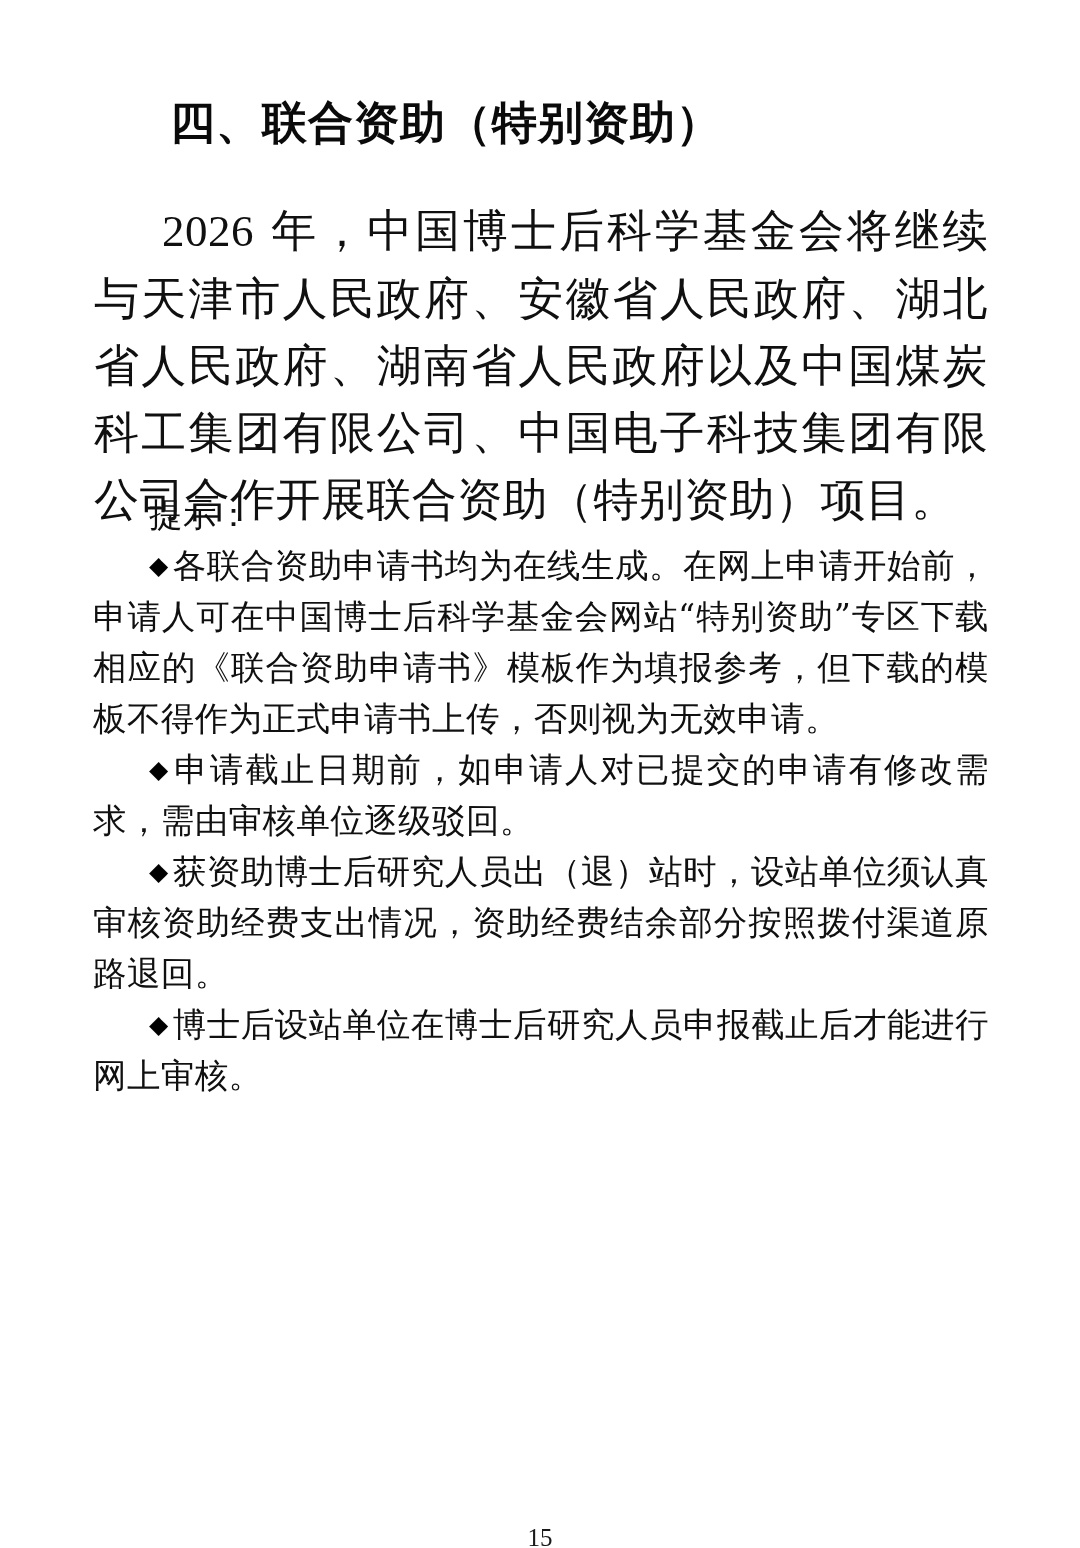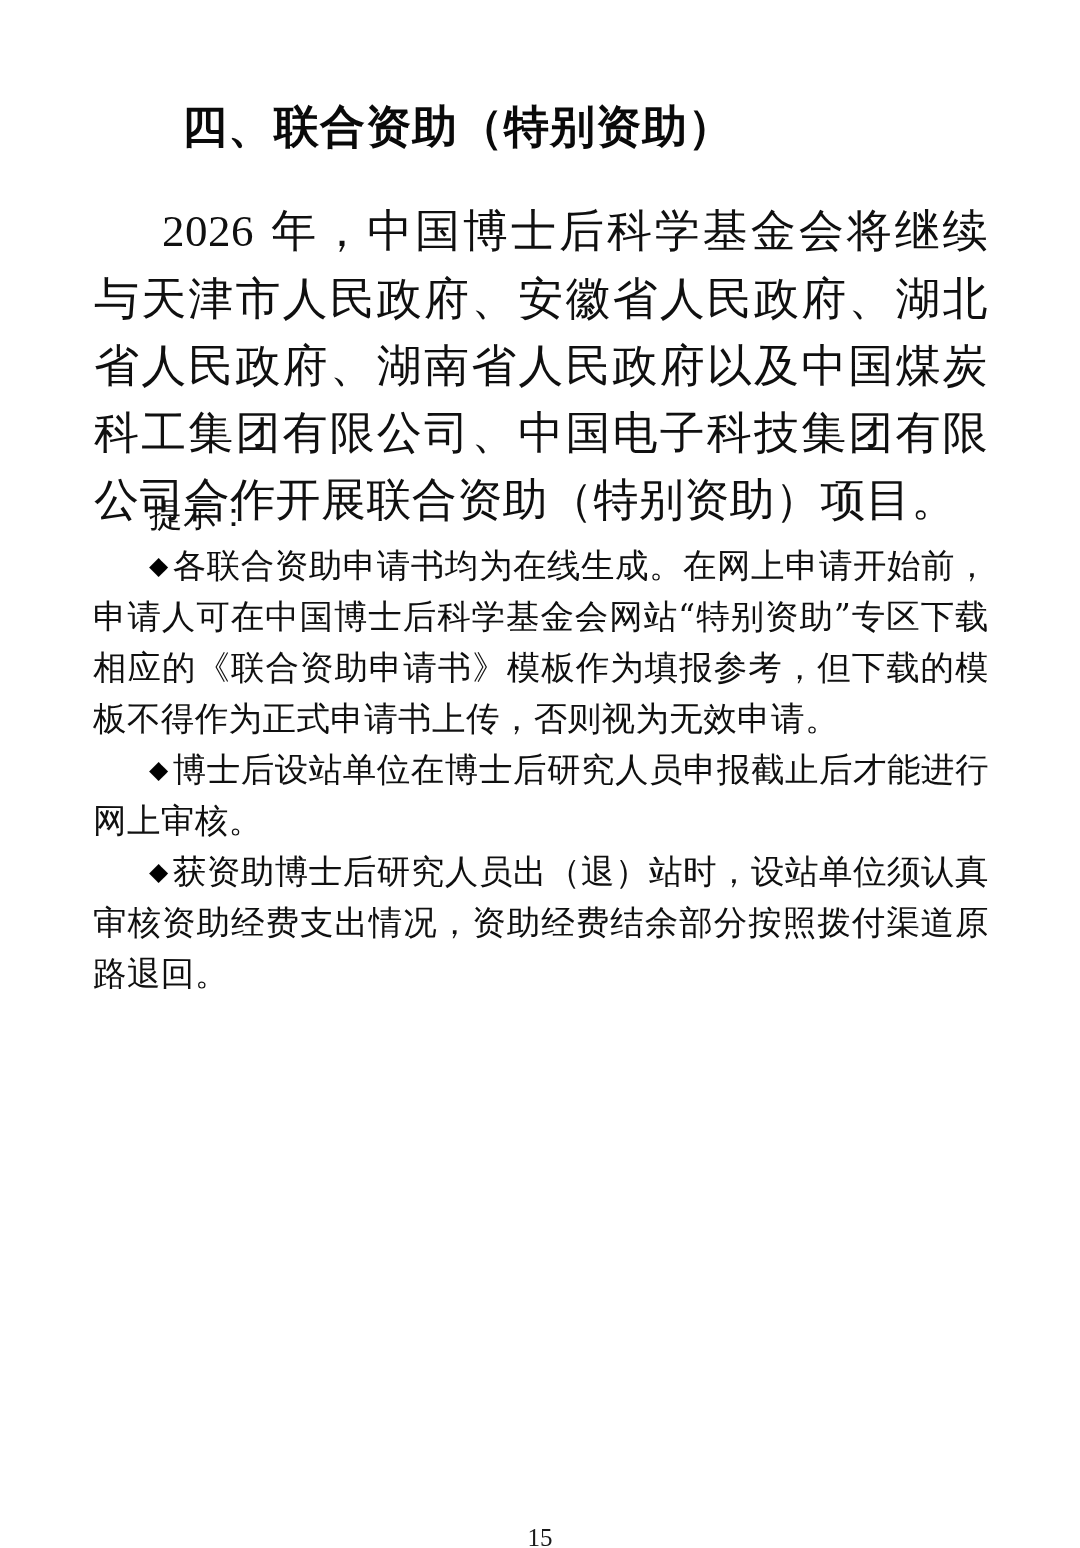--- a/index.html
+++ b/index.html
@@ -16,25 +16,25 @@
     width: 1080px;
     height: 1548px;
     background: #ffffff;
     overflow: hidden;
     margin: 0 auto;
   }
 
   
   .doc-title {
     position: absolute;
-    left: 12px;
+    left: 0;
     top: 68px;
     width: 892px;
     text-align: center;
-    font-family: Liberation Serif, serif;
+    font-family: Liberation Mono, monospace;
     font-weight: 700;
     font-size: 45px;
     line-height: 58px;
     letter-spacing: 1px;
     color: #0a0a0a;
     white-space: nowrap;
   }
 
   
   .body-col {
@@ -122,23 +122,24 @@
     <p class="intro-para"><span class="latin">2026</span><span> 年，中国博士后科学基金会将继续与天津市人民政府、安徽省人民政府、湖北省人民政府、湖南省人民政府以及中国煤炭科工集团有限公司、中国电子科技集团有限公司合作开展联合资助（特别资助）项目。</span></p>
   </div>
 
   <div class="tips-block">
 
     <p class="tips-label">提示：</p>
 
     <p class="tip-item"><span class="bullet">◆</span><span>各联合资助申请书均为在线生成。在网上申请开始前，申请人可在中国博士后科学基金会网站“特别资助”专区下载相应的《联合资助申请书》模板作为填报参考，但下载的模板不得作为正式申请书上传，否则视为无效申请。</span></p>
 
 
+    <p class="tip-item"><span class="bullet">◆</span><span>申请截止日期前，如申请人对已提交的申请有修改需求，需由审核单位逐级驳回。</span></p>
 
 
+    <p class="tip-item"><span class="bullet">◆</span><span>获资助博士后研究人员出（退）站时，设站单位须认真审核资助经费支出情况，资助经费结余部分按照拨付渠道原路退回。</span></p>
+
     <p class="tip-item"><span class="bullet">◆</span><span>博士后设站单位在博士后研究人员申报截止后才能进行网上审核。</span></p>
-
-    <p class="tip-item"><span class="bullet">◆</span><span>获资助博士后研究人员出（退）站时，设站单位须认真审核资助经费支出情况，资助经费结余部分按照拨付渠道原路退回。</span></p>
 
   </div>
 
   <div class="page-number">15</div>
 
 </div>
 
 </body></html>

